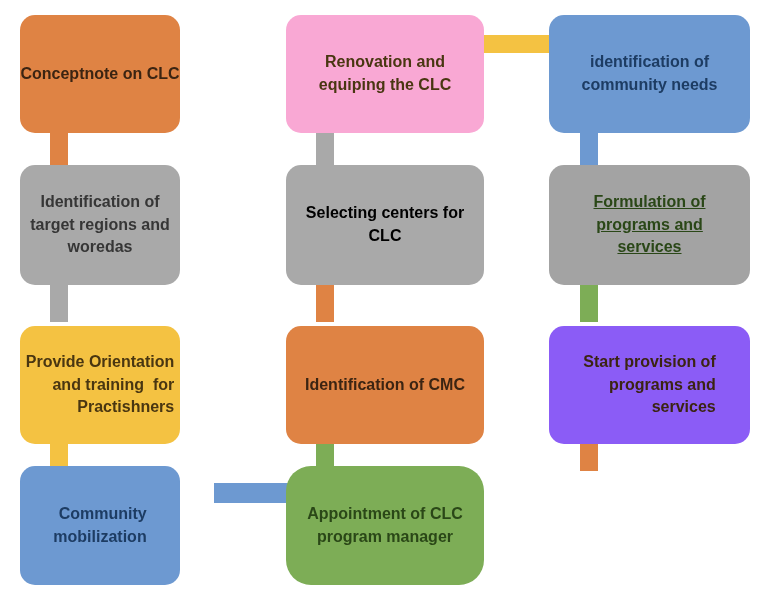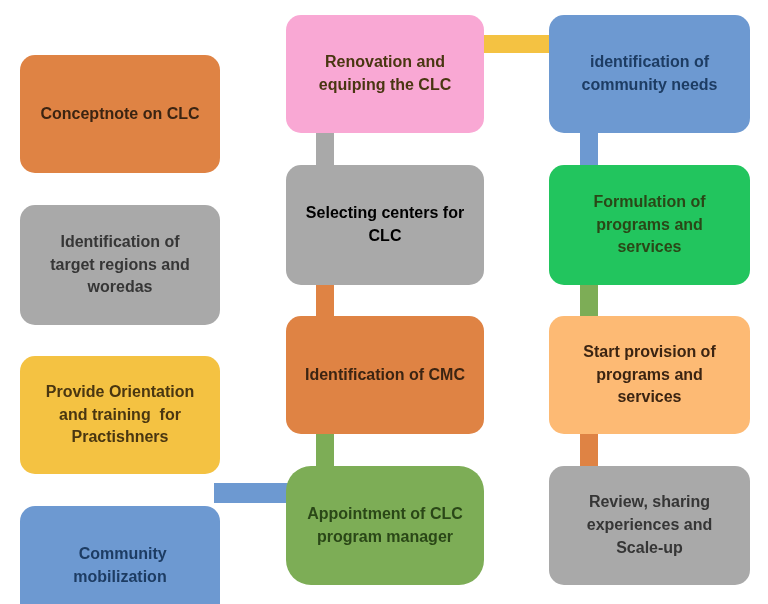--- a/index.html
+++ b/index.html
@@ -20,27 +20,27 @@
     text-align: center;
     font-size: 16px;
     font-weight: bold;
     line-height: 1.42;
     white-space: pre-wrap;
     z-index: 1;
   }
   .conn { position: absolute; z-index: 0; }
 
   
-  .c0 { left: 20px;  width: 200px; margin-top: 40px; }
+  .c0 { left: 20px;  width: 160px; }
   .c1 { left: 286px; width: 198px; }
   .c2 { left: 549px; width: 201px; }
   
   .r0 { top: 15px;  height: 118px; }
   .r1 { top: 165px; height: 120px; }
-  .r2 { top: 316px; height: 118px; }
+  .r2 { top: 326px; height: 118px; text-align: right; }
   .r3 { top: 466px; height: 119px; }
 
   
   .v-c0 { left: 50px;  width: 18px; }
   .v-c1 { left: 316px; width: 18px; }
   .v-c2 { left: 580px; width: 18px; }
   
   .vg0 { top: 128px; height: 42px; }
   .vg1 { top: 280px; height: 42px; }
   .vg2 { top: 429px; height: 42px; }
@@ -82,23 +82,20 @@
   <div class="node c1 r0" style="background: #f9a8d4; color: rgb(73, 54, 17);">Renovation and
 equiping the CLC</div>
   <div class="node c1 r1" style="background: rgb(169, 169, 169); color: #000000;">Selecting centers for
 CLC</div>
   <div class="node c1 r2" style="background: rgb(223, 131, 68); color: rgb(59, 36, 18);">Identification of CMC</div>
   <div class="node c1 r3" style="background: rgb(125, 173, 86); color: rgb(42, 71, 23); border-radius: 25px;">Appointment of CLC
 program manager</div>
 
   <div class="node c2 r0" style="background: rgb(109, 153, 209); color: rgb(29, 60, 99);">identification of
 community needs</div>
-  <div class="node c2 r1" style="background: #22c55e; color: rgb(42, 71, 23);">Formulation of
+  <div class="node c2 r1" style="background: #a3a3a3; color: rgb(42, 71, 23); text-decoration: underline;">Formulation of
 programs and
 services</div>
-  <div class="node c2 r2" style="background: #fdba74; color: rgb(59, 36, 18);">Start provision of
+  <div class="node c2 r2" style="background: #8b5cf6; color: rgb(59, 36, 18);">Start provision of
 programs and
 services</div>
-  <div class="node c2 r3" style="background: rgb(169, 169, 169); color: rgb(54, 54, 54);">Review, sharing
-experiences and
-Scale-up</div>
 
 </div>
 
 </body></html>

